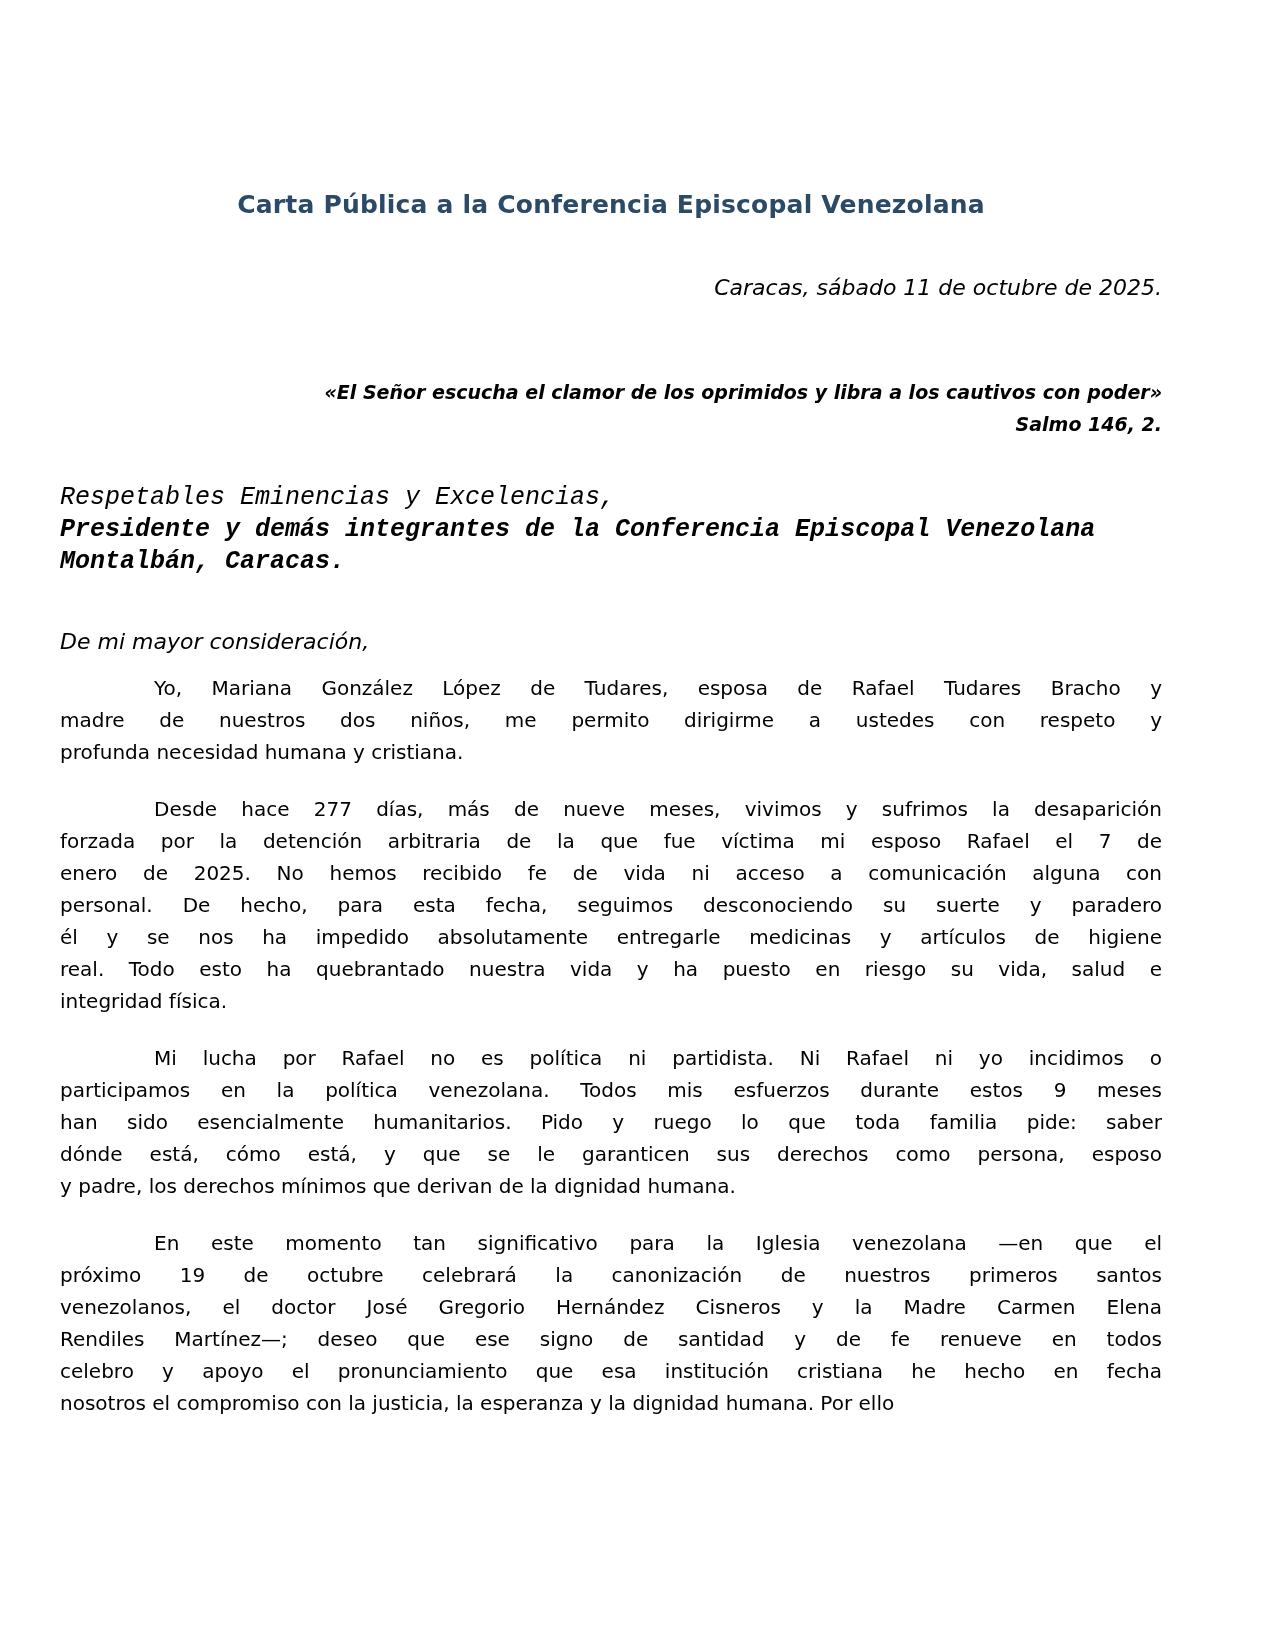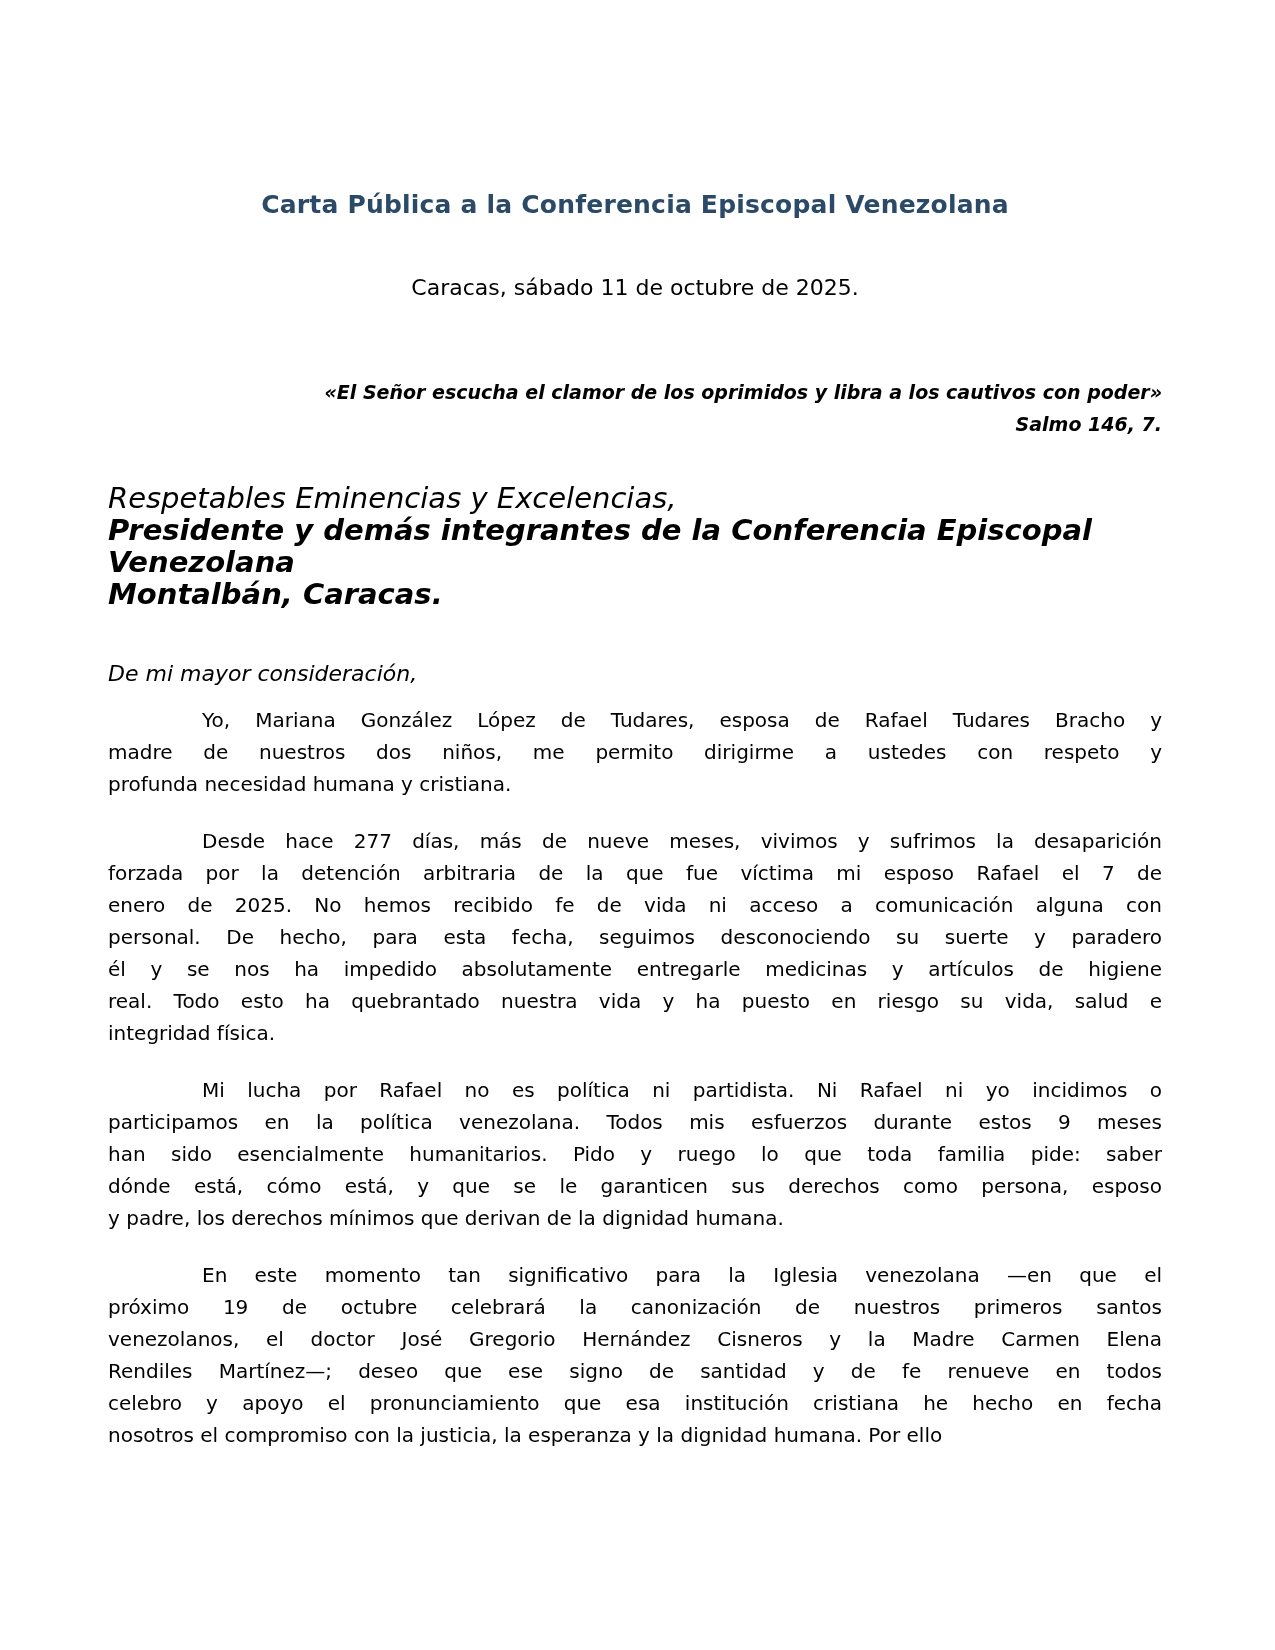--- a/index.html
+++ b/index.html
@@ -7,53 +7,55 @@
     padding: 0;
     background: #ffffff;
   }
   .page {
     position: relative;
     width: 1275px;
     height: 1650px;
     margin: 0 auto;
     background: #ffffff;
     box-sizing: border-box;
-    padding: 188px 113px 0 108px;
+    padding: 188px 113px 0 60px;
     font-family: "DejaVu Sans", "Liberation Sans", sans-serif;
     color: #000000;
     overflow: hidden;
   }
   .title {
     margin: 0 0 50px 0;
     font-size: 25px;
     font-weight: bold;
     line-height: 34px;
     text-align: center;
     letter-spacing: 0.2px;
   }
   .dateline {
     margin: 0 0 72px 0;
     font-size: 22px;
     line-height: 32px;
-    text-align: center;
+    text-align: right;
+    font-style: italic;
   }
   .epigraph {
     margin: 0 0 42px 0;
     font-size: 19px;
     line-height: 32px;
     font-style: italic;
     text-align: right;
     font-weight: bold;
   }
   .epigraph p { margin: 0; }
   .recipient {
     margin: 0 0 48px 0;
-    font-size: 29px;
+    font-size: 25px;
     line-height: 32px;
     font-style: italic;
+    font-family: Liberation Mono, monospace;
   }
   .recipient p { margin: 0; }
   .recipient p.strong { font-weight: bold; }
   .salutation {
     margin: 0 0 14px 0;
     font-size: 22px;
     line-height: 32px;
     font-style: italic;
   }
   .body-para {
@@ -72,21 +74,21 @@
 <body>
 
 <div class="page">
 
   <h1 class="title" style="color: rgb(43, 74, 104);">Carta Pública a la Conferencia Episcopal Venezolana</h1>
 
   <p class="dateline">Caracas, sábado 11 de octubre de 2025.</p>
 
   <div class="epigraph">
     <p>«El Señor escucha el clamor de los oprimidos y libra a los cautivos con poder»</p>
-    <p>Salmo 146, 7.</p>
+    <p>Salmo 146, 2.</p>
   </div>
 
   <div class="recipient">
     <p>Respetables Eminencias y Excelencias,</p>
     <p class="strong">Presidente y demás integrantes de la Conferencia Episcopal Venezolana</p>
     <p class="strong">Montalbán, Caracas.</p>
   </div>
 
   <p class="salutation">De mi mayor consideración,</p>
 

